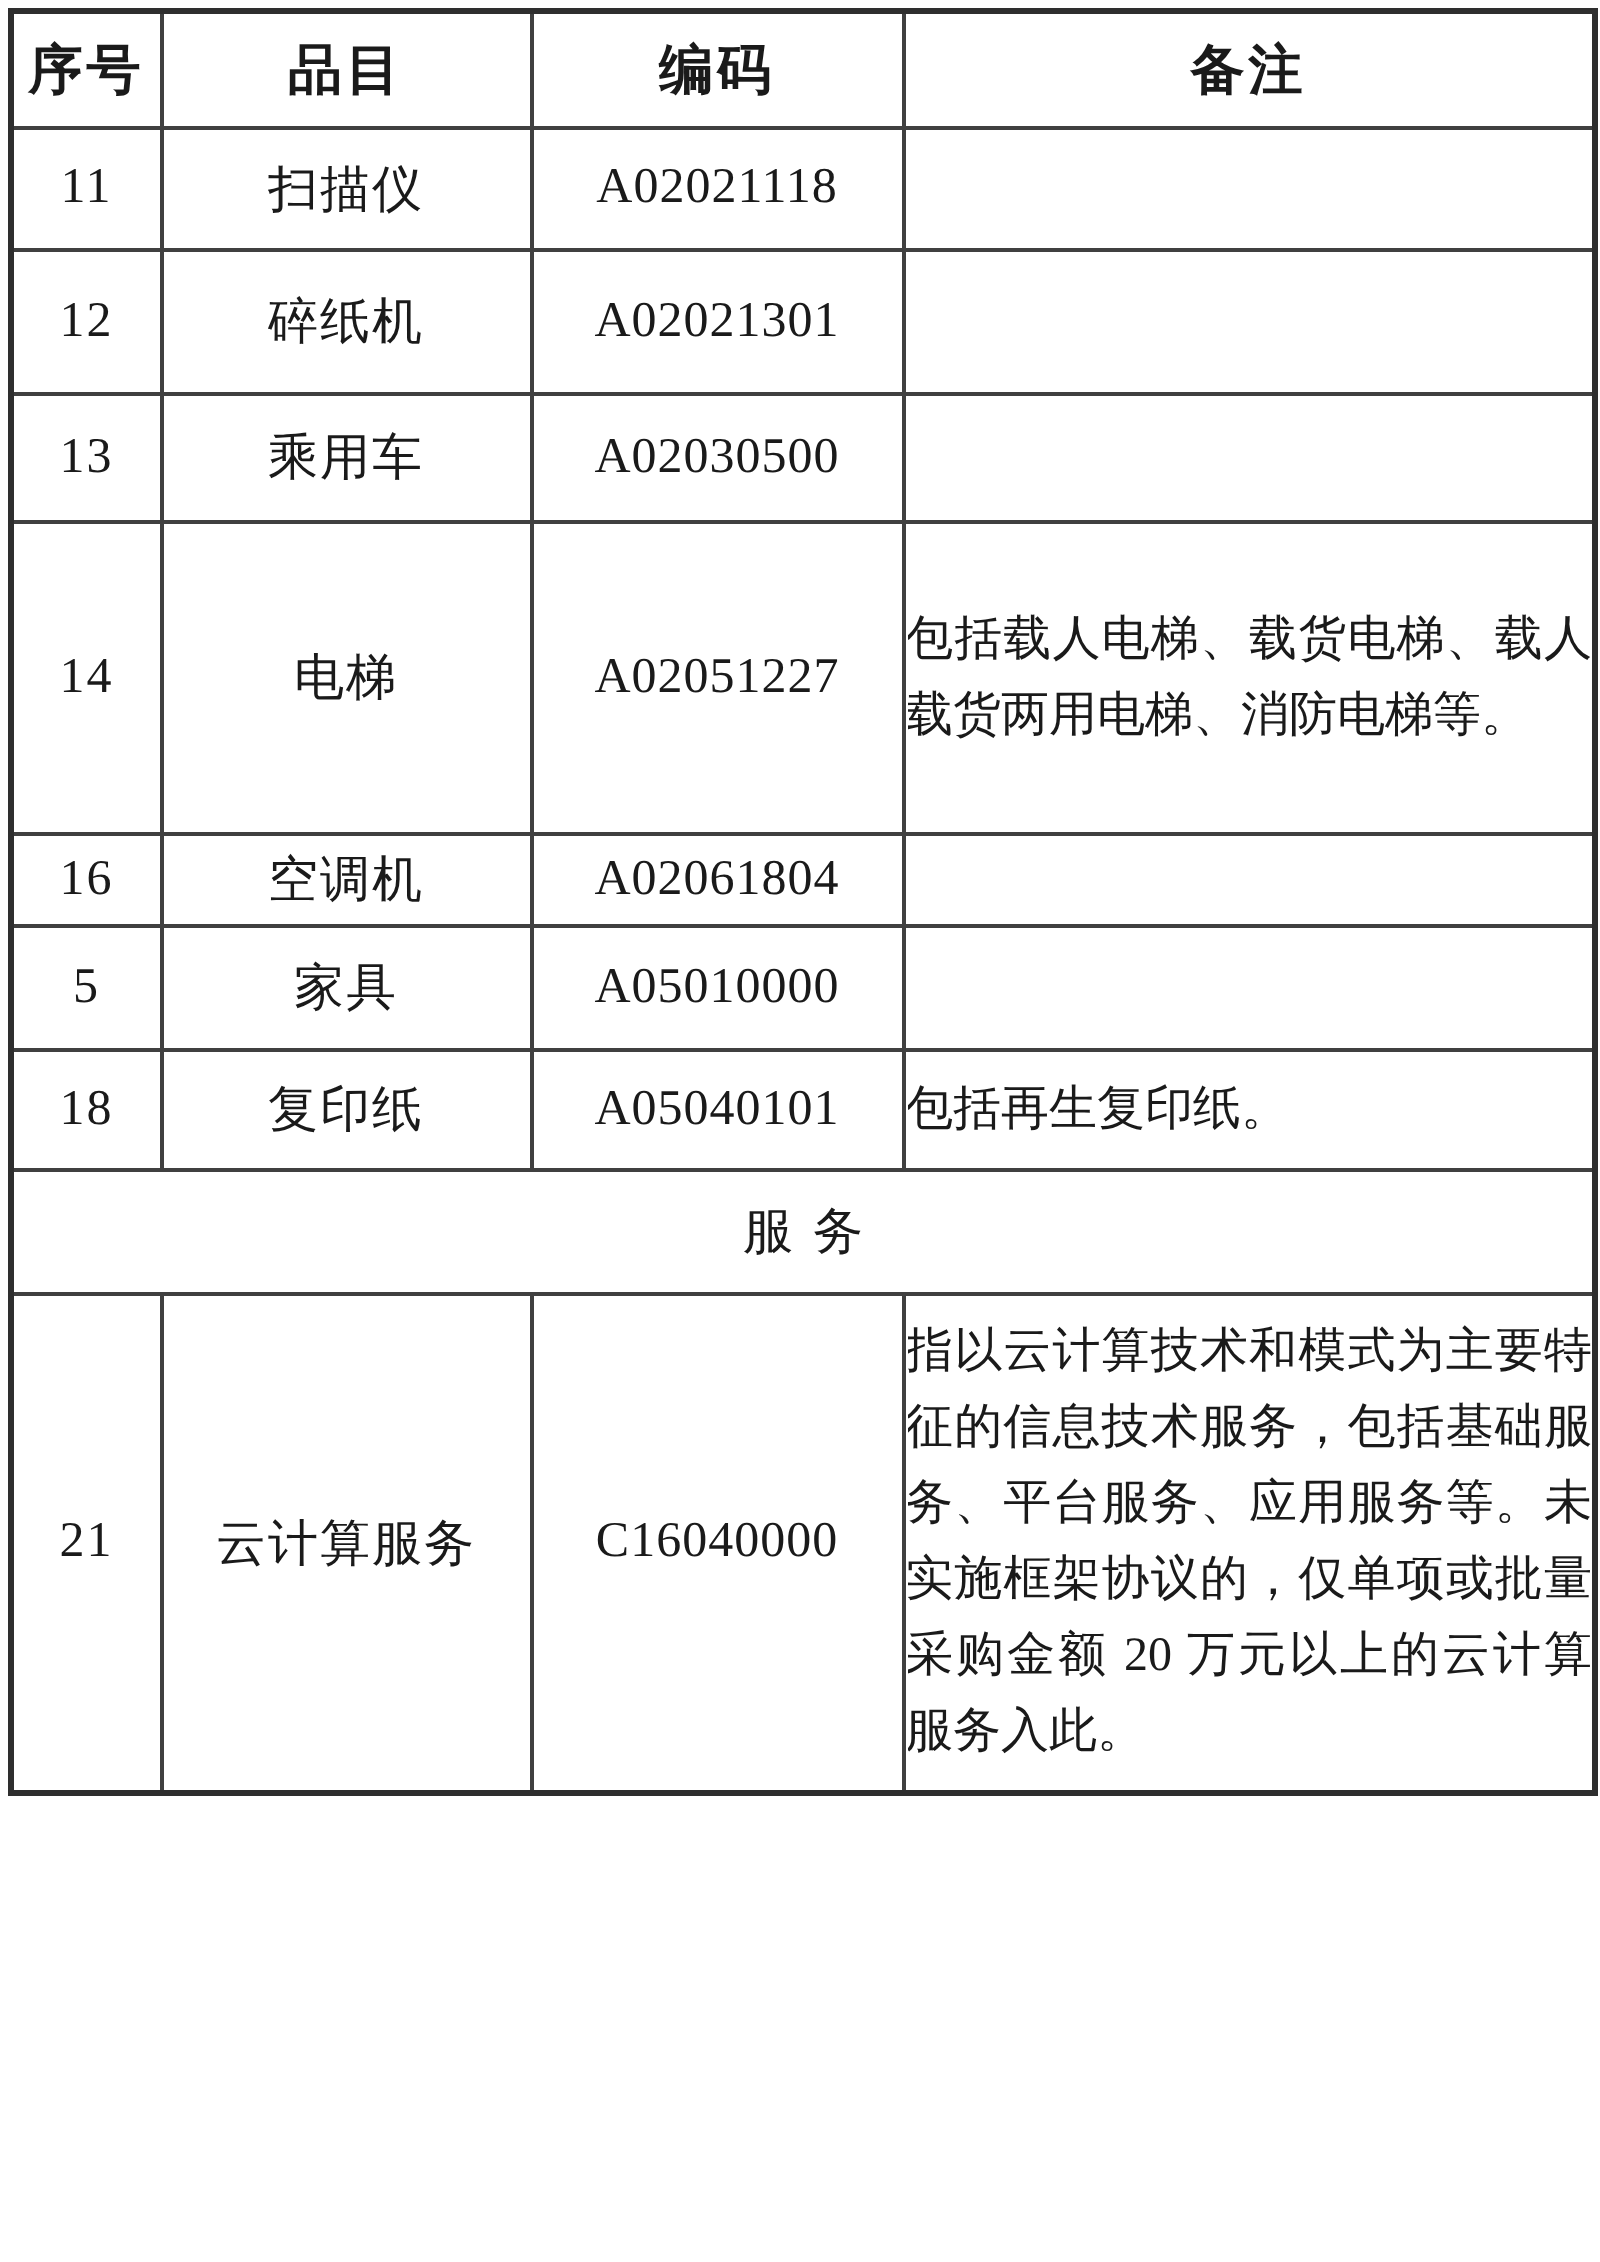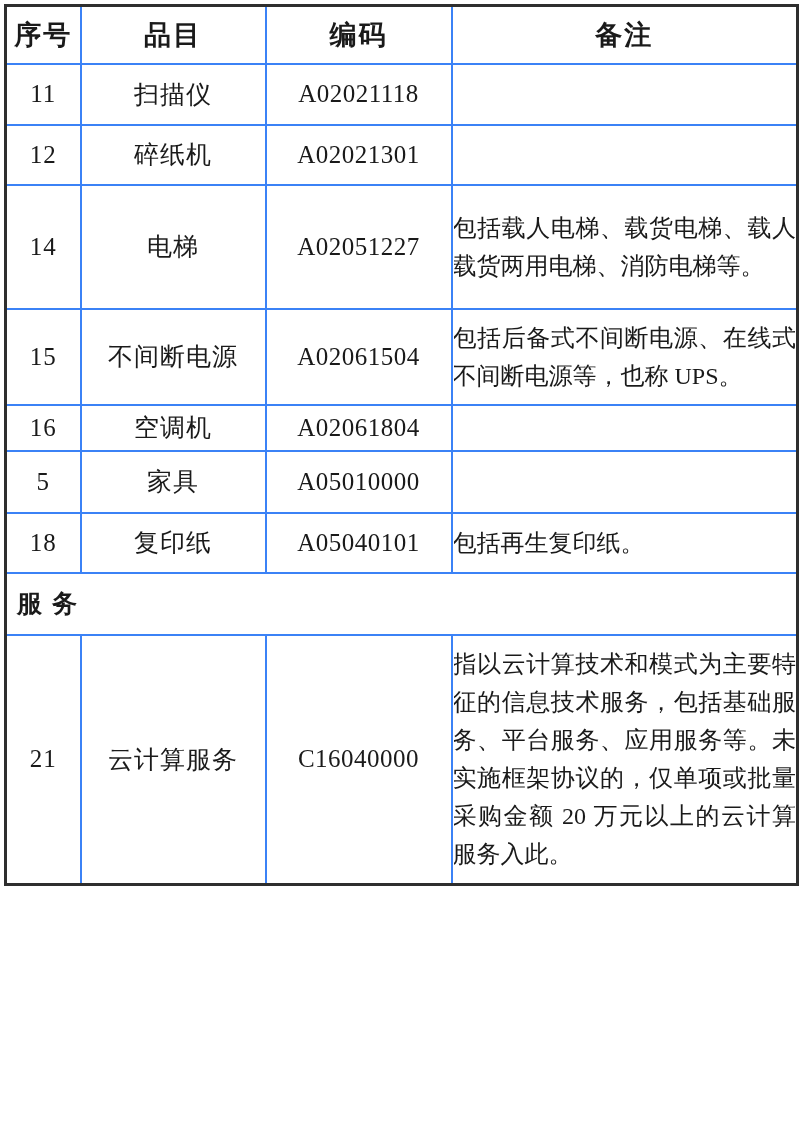--- a/index.html
+++ b/index.html
@@ -18,21 +18,21 @@
     box-sizing: border-box;
     padding: 4px 4px 0 4px;
   }
   table.doc-table {
     border-collapse: collapse;
     table-layout: fixed;
     width: 792px;
     border: 3px solid #2e2e2e;
   }
   table.doc-table td, table.doc-table th {
-    border: 2px solid #3b82f6;
+    border: 2px solid #404040;
     box-sizing: border-box;
     padding: 0;
     vertical-align: middle;
     overflow: hidden;
   }
   col.c-no   { width: 75px; }
   col.c-item { width: 185px; }
   col.c-code { width: 186px; }
   col.c-note { width: 346px; }
 
@@ -53,24 +53,24 @@
     font-size: 24px;
     line-height: 38px;
     padding: 8px 12px;
     text-align: justify;
     text-align-last: left;
     text-justify: inter-ideograph;
     word-break: break-all;
     border-radius: 18px;
   }
   td.section-cell {
+    text-align: center;
     font-size: 25px;
     letter-spacing: 10px;
     text-indent: 10px;
-    font-weight: bold;
   }
 </style>
 </head>
 <body>
 
 <div class="page">
   <table class="doc-table">
     <colgroup>
       <col class="c-no">
         <col class="c-item">
@@ -86,41 +86,41 @@
       <th class="hdr">备注</th>
     </tr>
 
     <tr style="height:61px;margin-top:28px;">
       <td class="no-cell">11</td>
       <td class="item-cell">扫描仪</td>
       <td class="code-cell">A02021118</td>
       <td class="note-cell"></td>
     </tr>
 
-    <tr style="height:60px;">
+    <tr style="height:72px;">
       <td class="no-cell">12</td>
       <td class="item-cell">碎纸机</td>
       <td class="code-cell">A02021301</td>
       <td class="note-cell"></td>
     </tr>
 
+    <tr style="height:64px;">
+      <td class="no-cell">13</td>
+      <td class="item-cell">乘用车</td>
+      <td class="code-cell">A02030500</td>
+      <td class="note-cell"></td>
+    </tr>
 
-    <tr style="height:124px;">
+    <tr style="height:156px;">
       <td class="no-cell">14</td>
       <td class="item-cell">电梯</td>
       <td class="code-cell">A02051227</td>
       <td class="note-cell">包括载人电梯、载货电梯、载人载货两用电梯、消防电梯等。</td>
     </tr>
 
-    <tr style="height:96px;">
-      <td class="no-cell">15</td>
-      <td class="item-cell">不间断电源</td>
-      <td class="code-cell">A02061504</td>
-      <td class="note-cell">包括后备式不间断电源、在线式不间断电源等，也称 UPS。</td>
-    </tr>
 
     <tr style="height:46px;">
       <td class="no-cell">16</td>
       <td class="item-cell">空调机</td>
       <td class="code-cell">A02061804</td>
       <td class="note-cell"></td>
     </tr>
 
     <tr style="height:62px;">
       <td class="no-cell">5</td>

